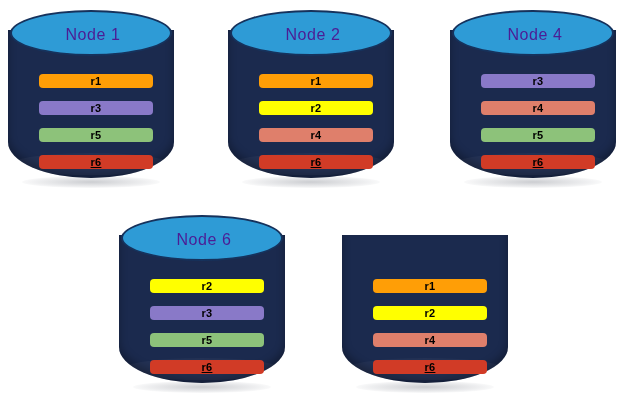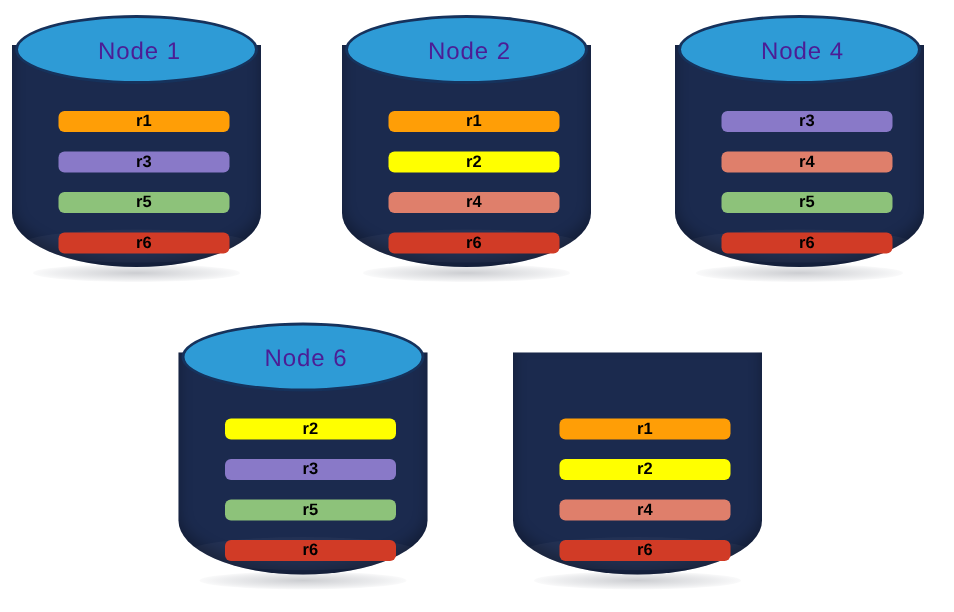--- a/index.html
+++ b/index.html
@@ -105,20 +105,21 @@
     margin-bottom: 13px;
     border-radius: 4px;
     display: flex;
     align-items: center;
     justify-content: center;
     text-align: right;
   }
 
   .replica:last-child {
     margin-bottom: 12px;
+    text-decoration: underline;
   }
 
   .replica-label {
     font-size: 11px;
     font-weight: bold;
     color: #000000;
     line-height: 1;
     letter-spacing: 0.2px;
     user-select: none;
   }

